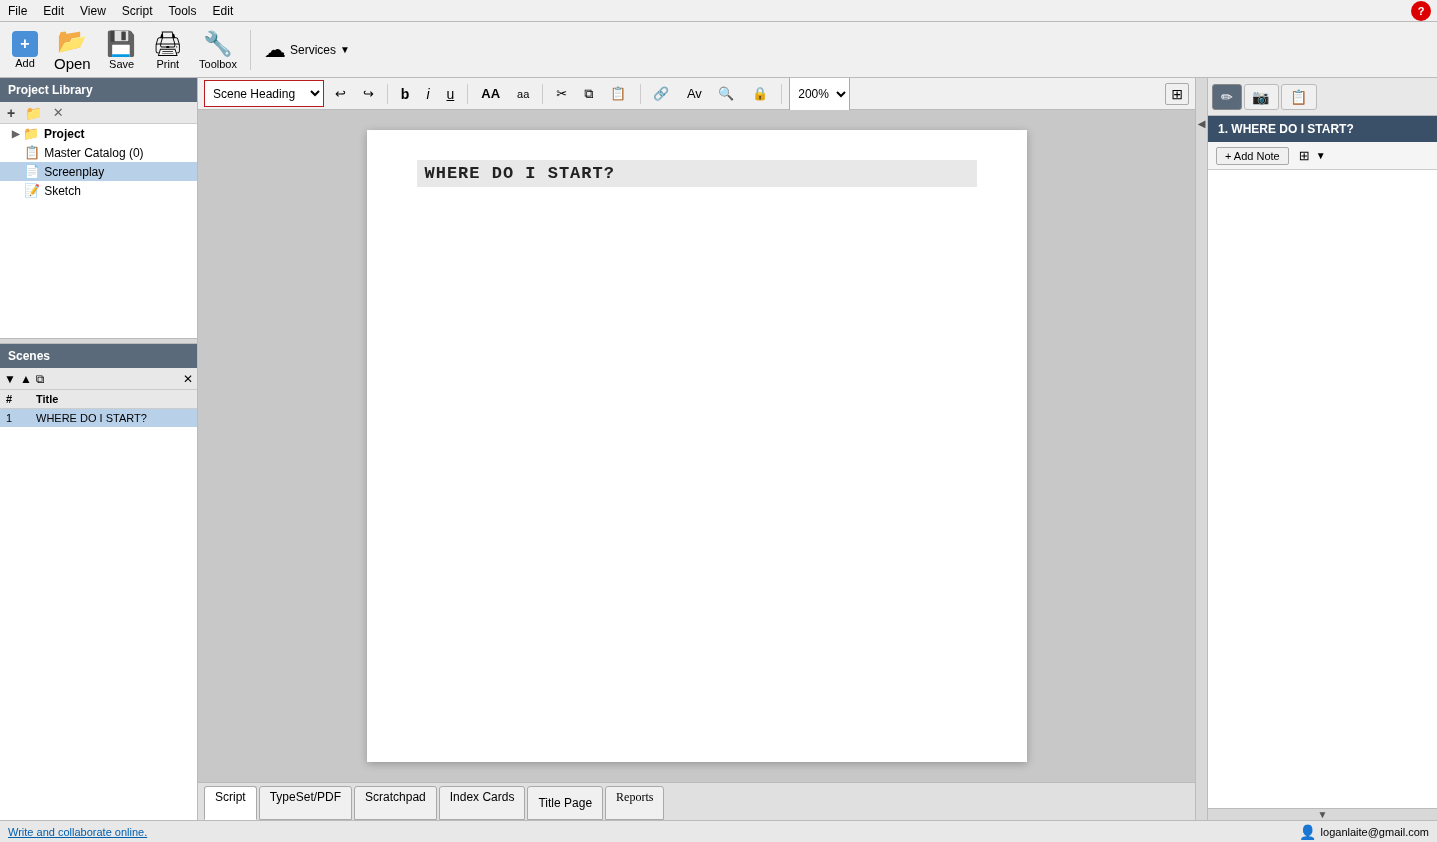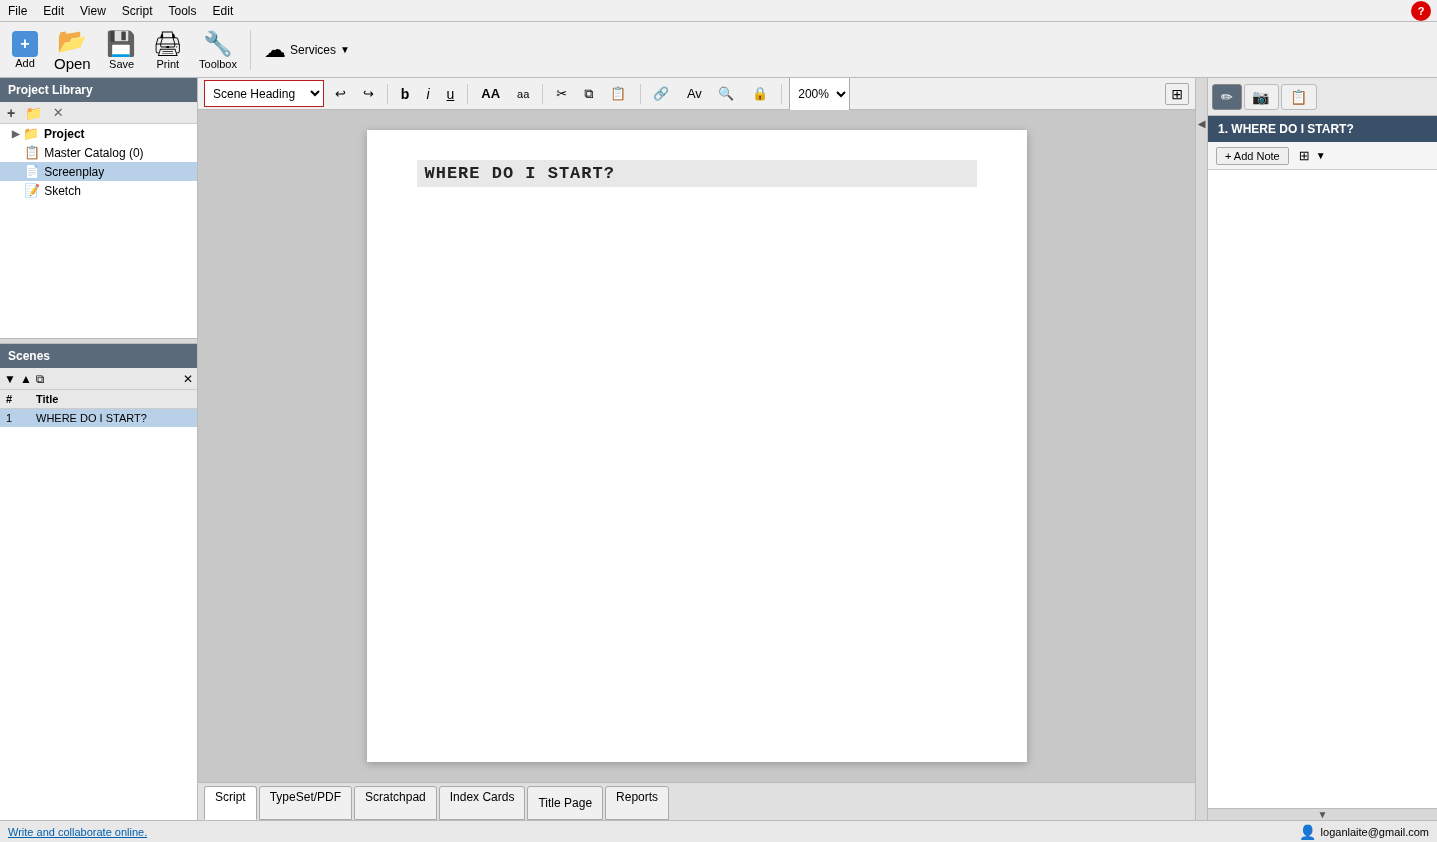--- a/index.html
+++ b/index.html
@@ -171,21 +171,21 @@
         <div style="font-family: &quot;Courier New&quot;, monospace; font-size: 17px; font-weight: bold; letter-spacing: 1px; color: rgb(34, 34, 34); background: rgb(232, 232, 232); padding: 4px 8px; display: block; margin-bottom: 10px; cursor: text;" contenteditable="true">WHERE DO I START?</div>
       </div>
     </div>
 
     <div style="display:flex; border-top:1px solid #bbb; background:#e0e0e0; padding:3px 6px 0; gap:2px; flex-shrink:0;">
       <div style="padding:3px 10px; font-size:12px; cursor:pointer; border:1px solid #aaa; background:white; border-radius:3px 3px 0 0; border-bottom:1px solid white;">Script</div>
       <div style="padding:3px 10px; font-size:12px; cursor:pointer; border:1px solid #aaa; background:#f0f0f0; border-radius:3px 3px 0 0;">TypeSet/PDF</div>
       <div style="padding:3px 10px; font-size:12px; cursor:pointer; border:1px solid #aaa; background:#f0f0f0; border-radius:3px 3px 0 0;">Scratchpad</div>
       <div style="padding:3px 10px; font-size:12px; cursor:pointer; border:1px solid #aaa; background:#f0f0f0; border-radius:3px 3px 0 0;">Index Cards</div>
       <div style="padding:9px 10px; font-size:12px; cursor:pointer; border:1px solid #aaa; background:#f0f0f0; border-radius:3px 3px 0 0;">Title Page</div>
-      <div style="padding:3px 10px; font-size:12px; cursor:pointer; border:1px solid #aaa; background:#f0f0f0; border-radius:3px 3px 0 0;">Reports</div>
+      <div style="padding:3px 10px; font-size:12px; cursor:pointer; border:1px solid #aaa; background:#f0f0f0; border-radius:3px 3px 0 0;font-family:Liberation Serif, serif;">Reports</div>
     </div>
 
   </div>
 
   <div style="width:12px; background:#d8d8d8; border-left:1px solid #bbb; display:flex; flex-direction:column; align-items:center; justify-content:flex-start; padding-top:40px;">
     <div style="cursor:pointer; font-size:10px; color:#555;">◀</div>
   </div>
 
   <div style="width:230px; display:flex; flex-direction:column; border-left:1px solid #bbb; background:#f5f5f5; flex-shrink:0;">
 

